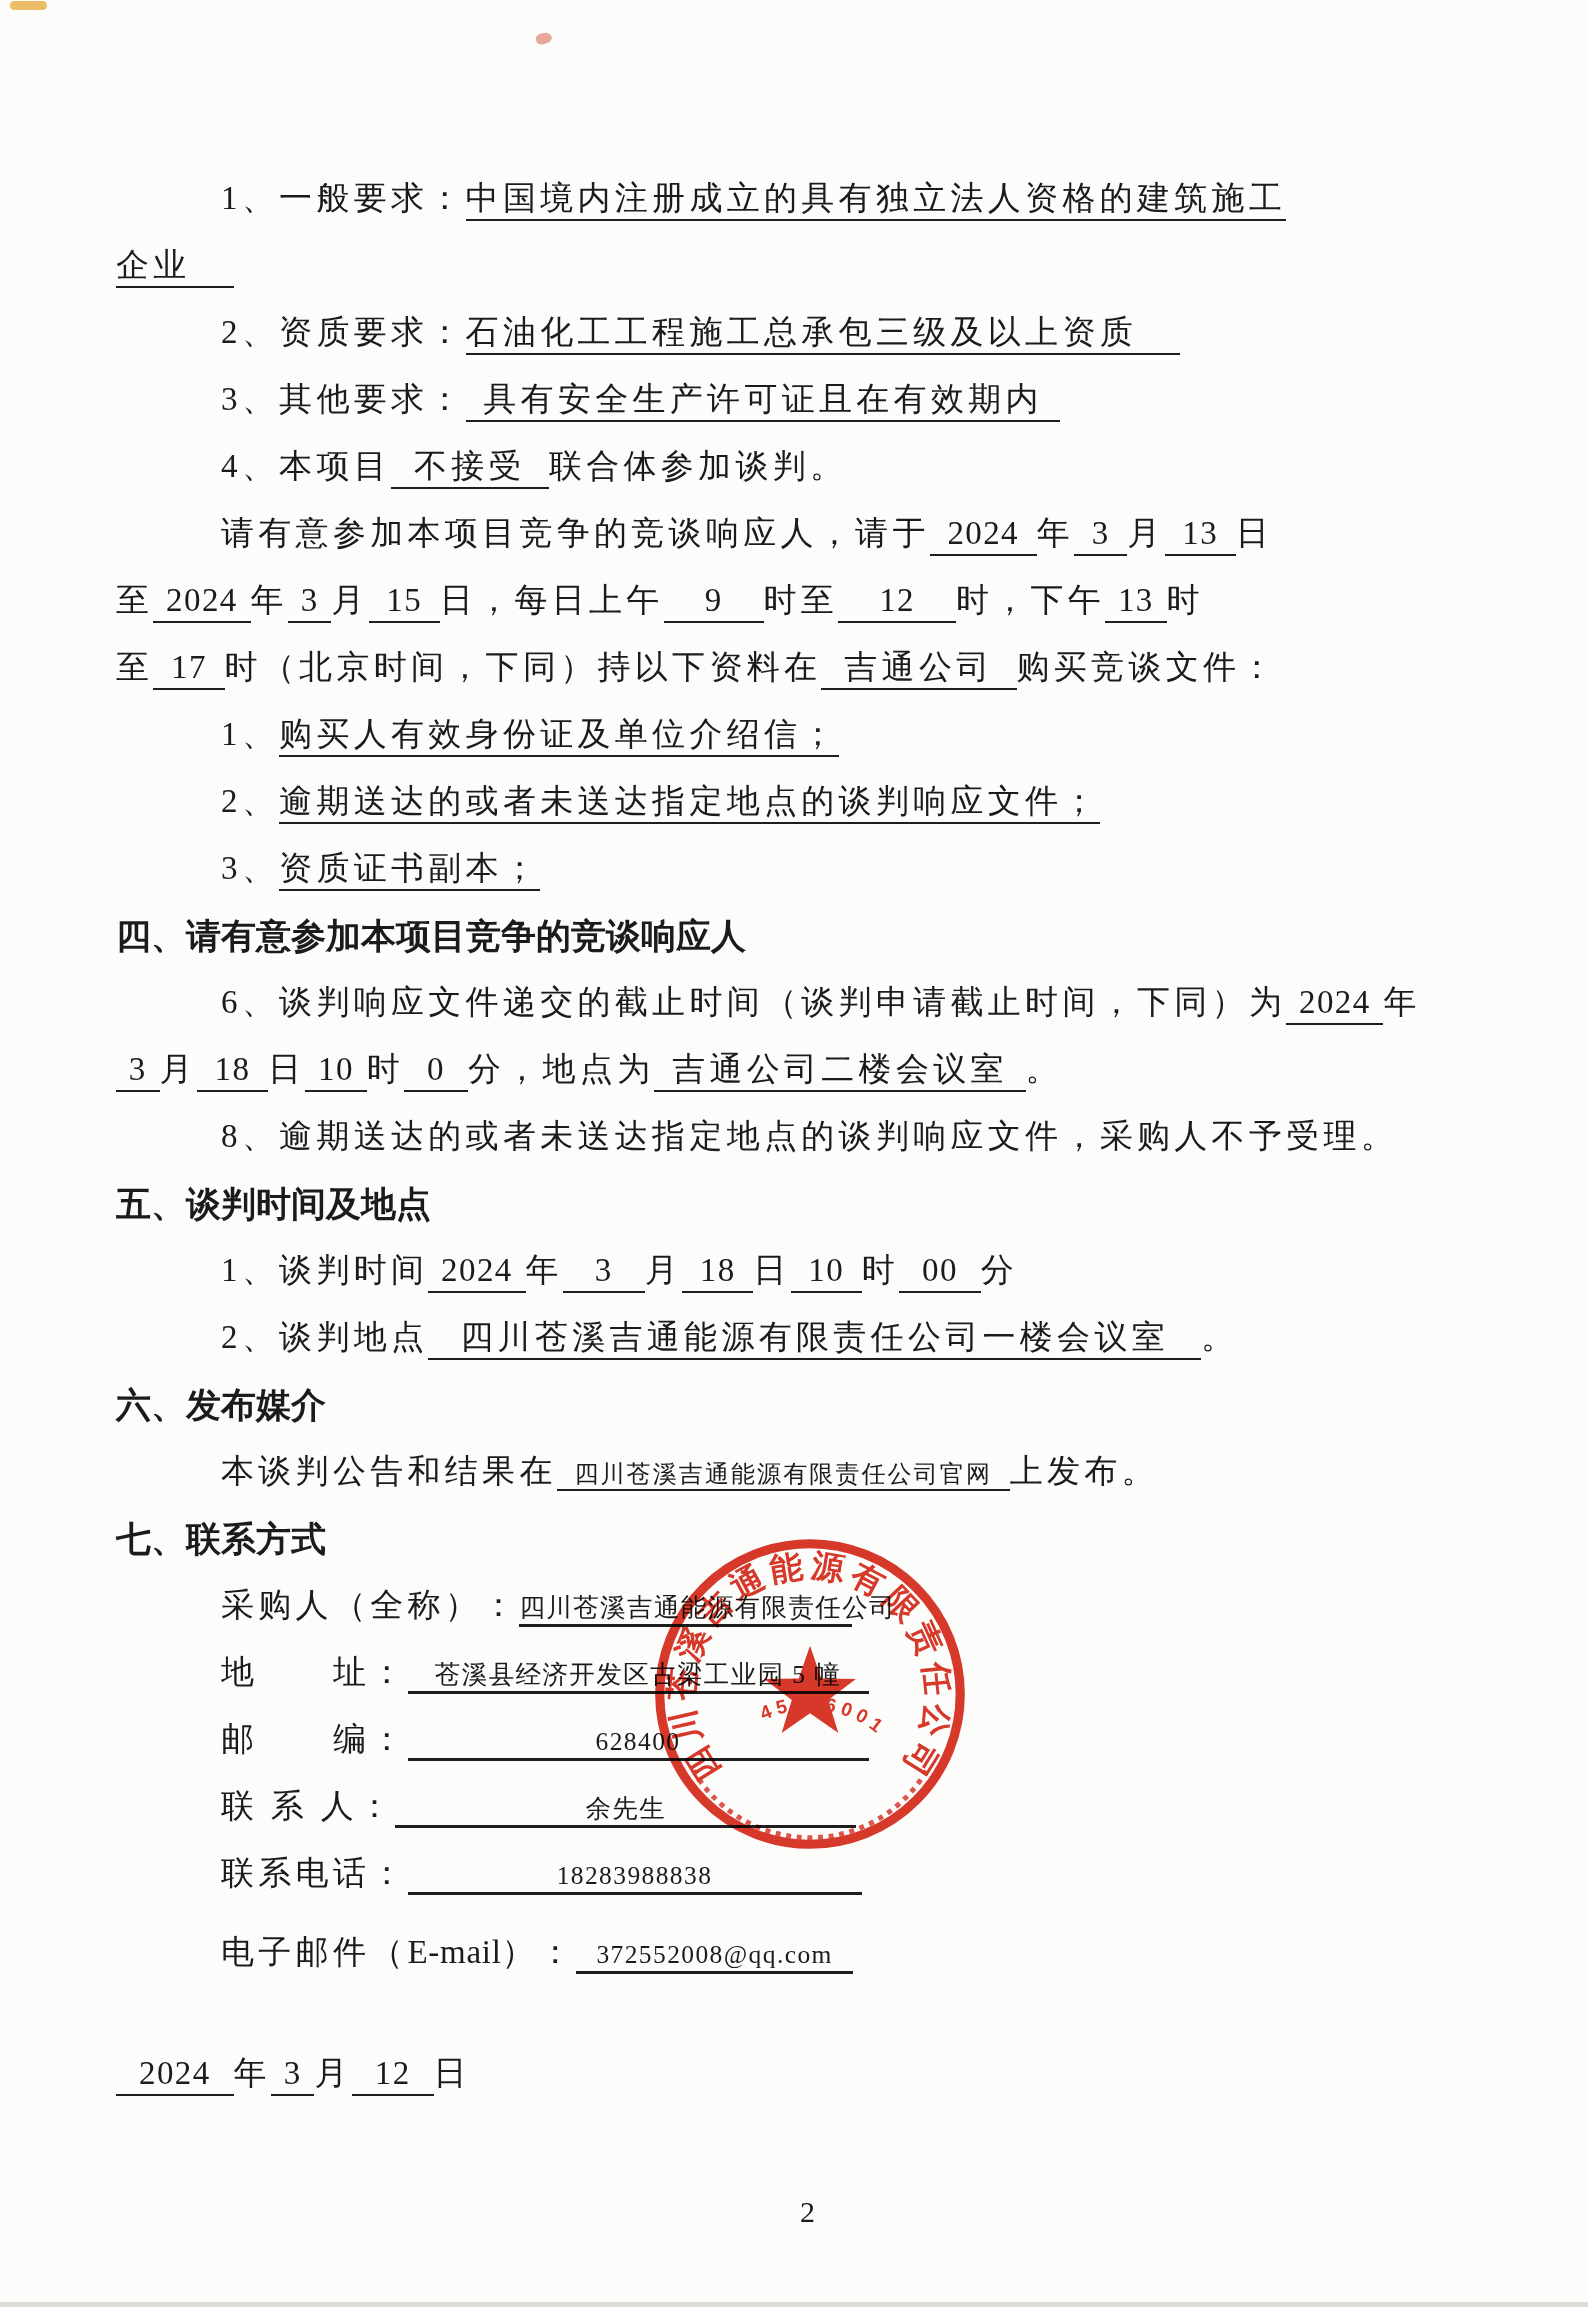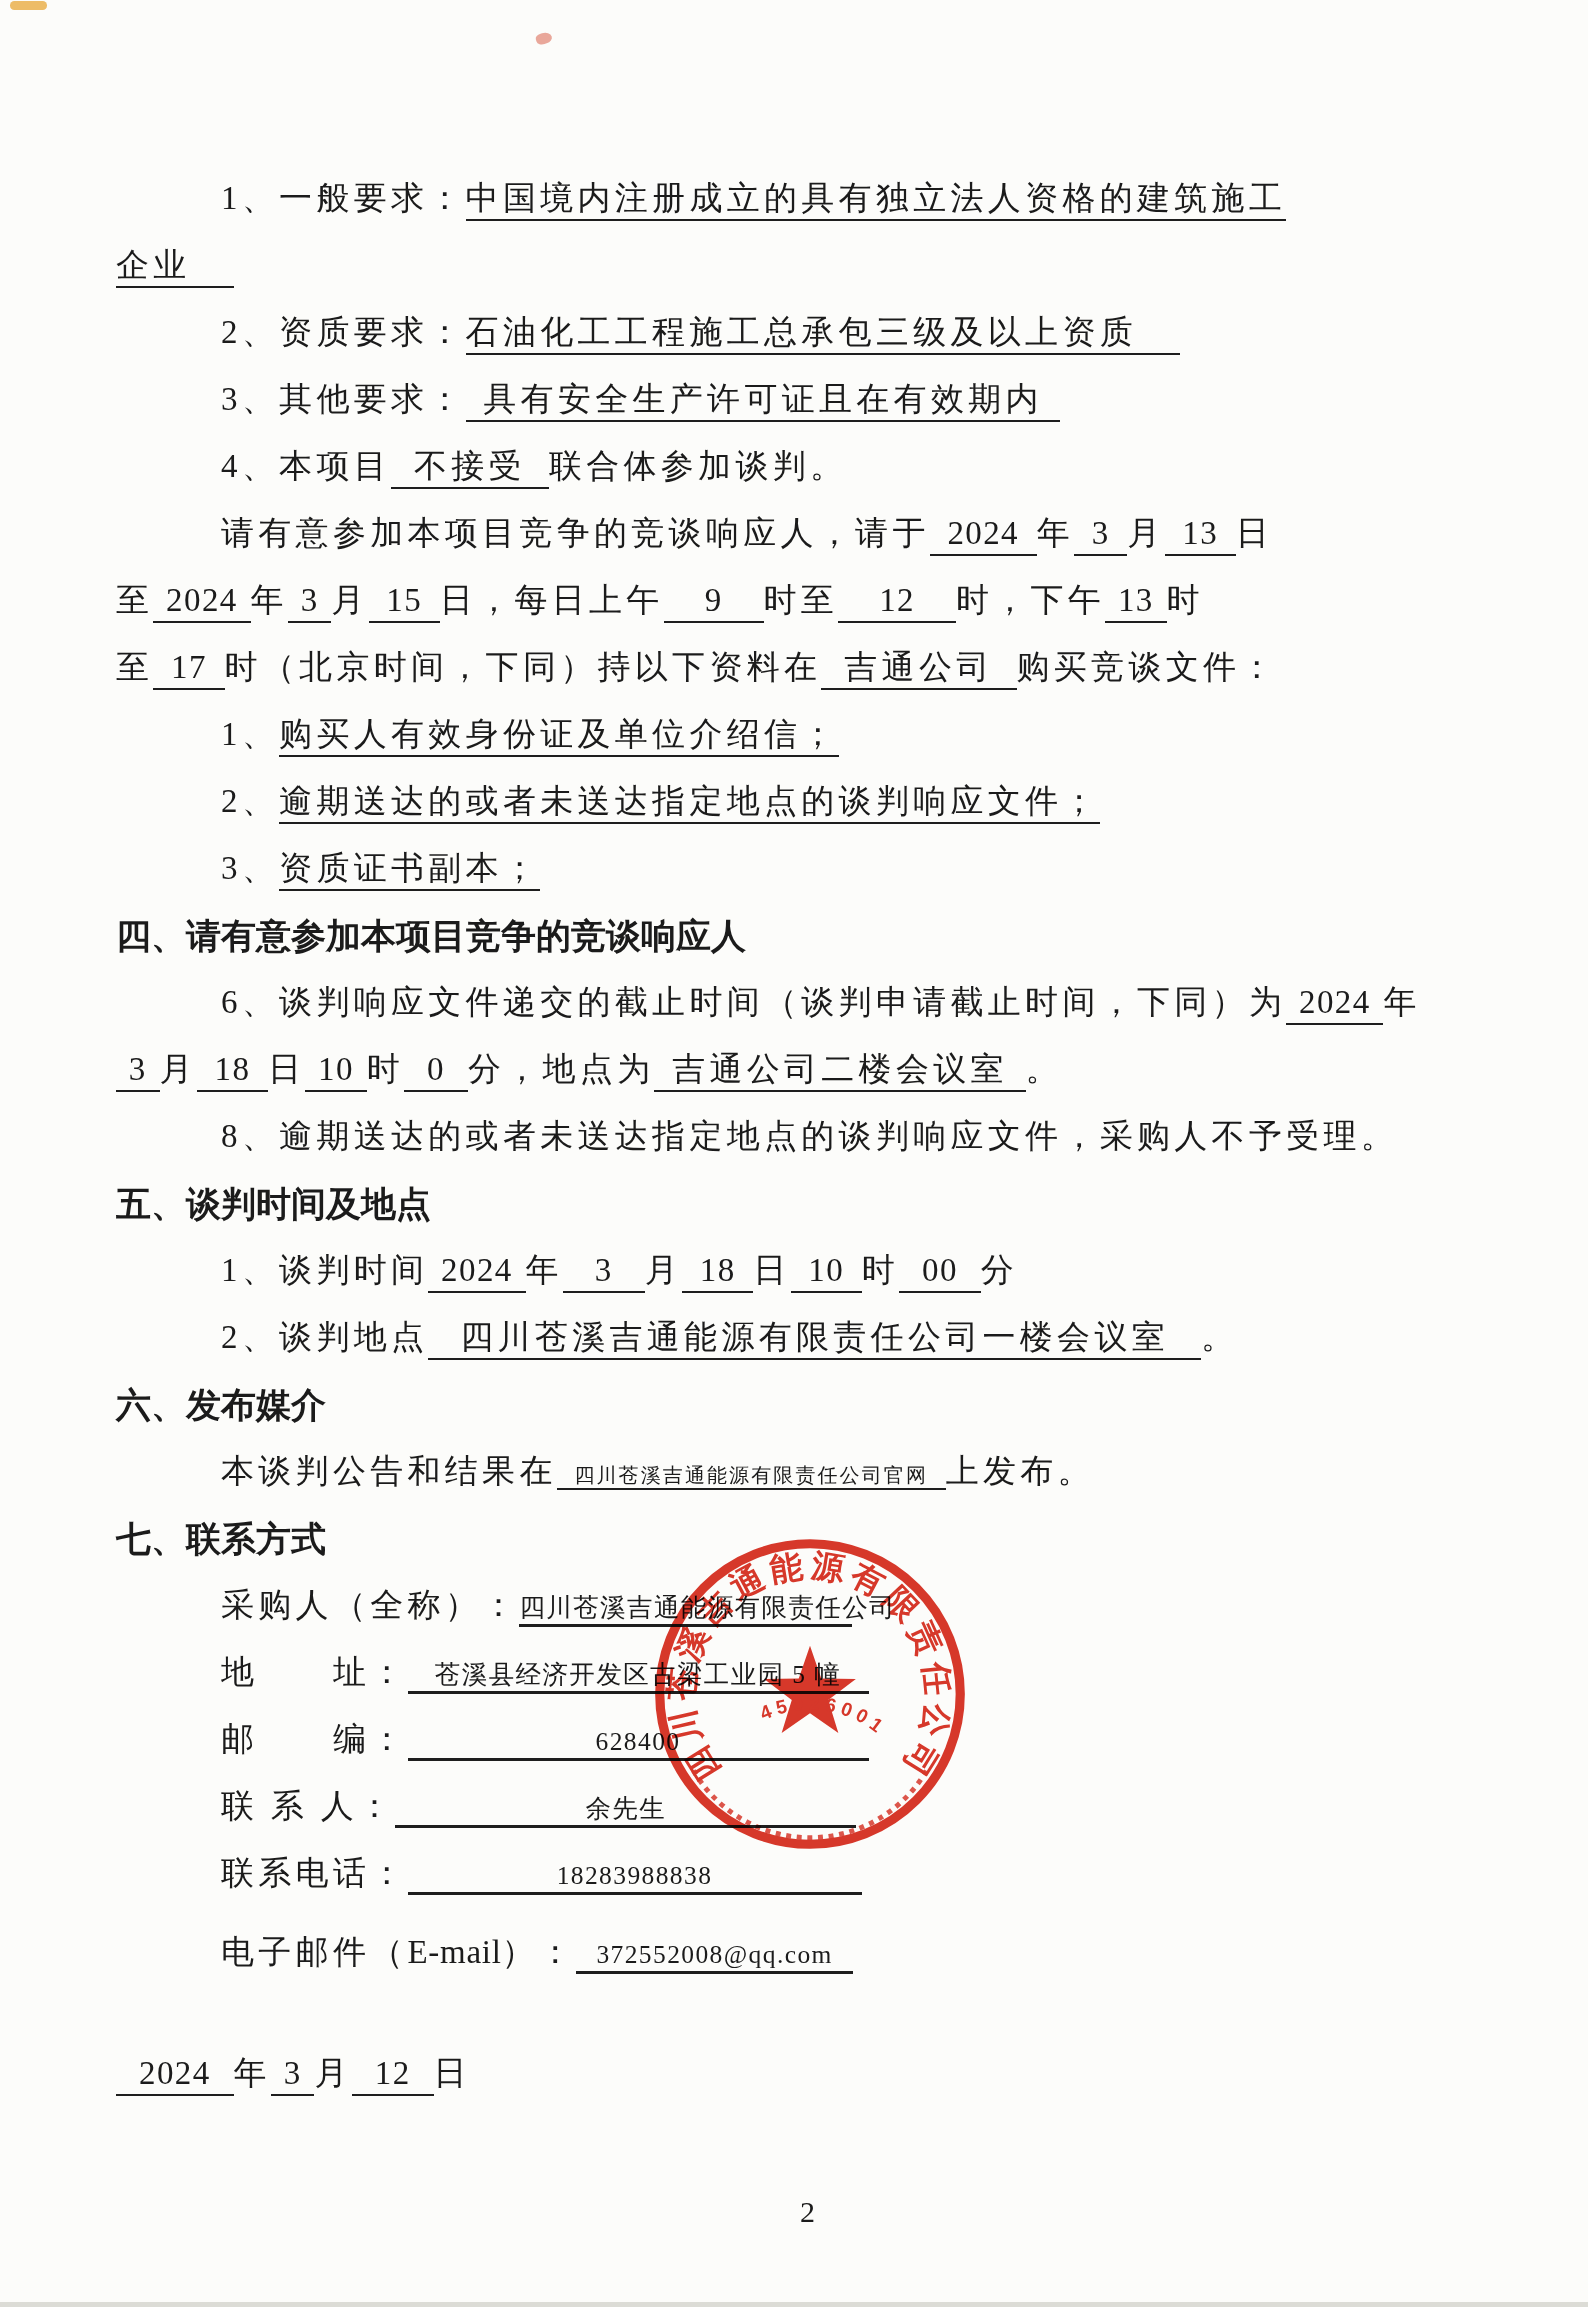--- a/index.html
+++ b/index.html
@@ -22,21 +22,21 @@
     font-weight:700;font-size:35px;letter-spacing:0px;
   }
   .u{
     display:inline-block;
     border-bottom:2.8px solid #1e1e1e;
     line-height:1.25;
   }
   .u2{border-bottom-width:3.5px;}
   .fix{text-align:center;}
   .sm{font-size:25.5px;letter-spacing:1.4px;}
-  .md{font-size:20px;letter-spacing:2.1px;}
+  .md{font-size:24px;letter-spacing:2.1px;}
   .num{letter-spacing:1.4px;}
   .p4{padding:0 12.8px;}  .p5{padding:0 17.7px;}  .p6{padding:0 23px;}
   .p8{padding:0 32px;}  .p10{padding:0 41px;}
   .pr{padding-right:43px;}
   .email-label-latin{letter-spacing:0.7px;}
   .dateline{margin-top:54px;text-align:left;padding-right:135px;}
   .pageno{margin-top:71px;text-align:center;font-size:30px;letter-spacing:0;}
   .gap-top{margin-top:12px;}
   
   .stamp{

